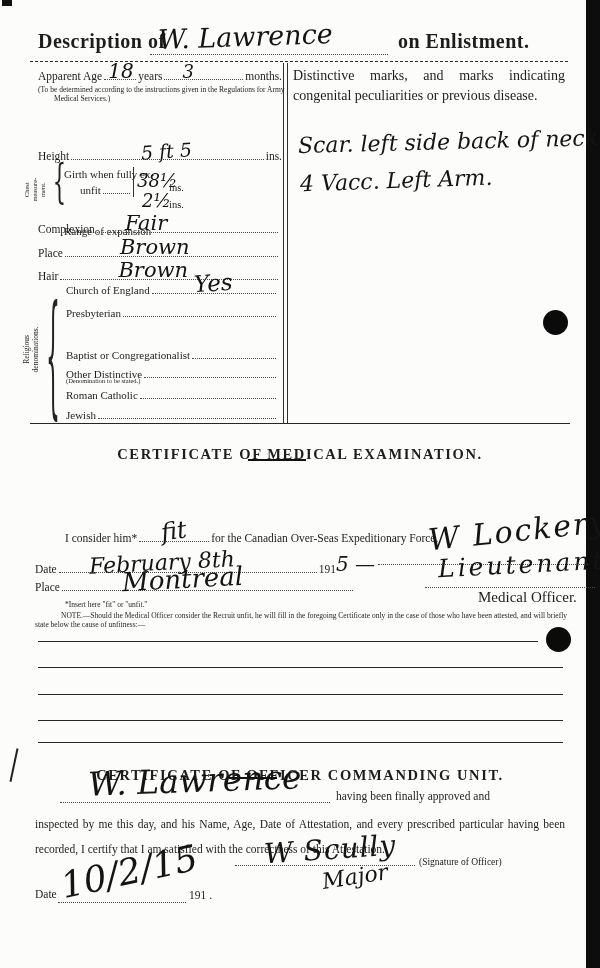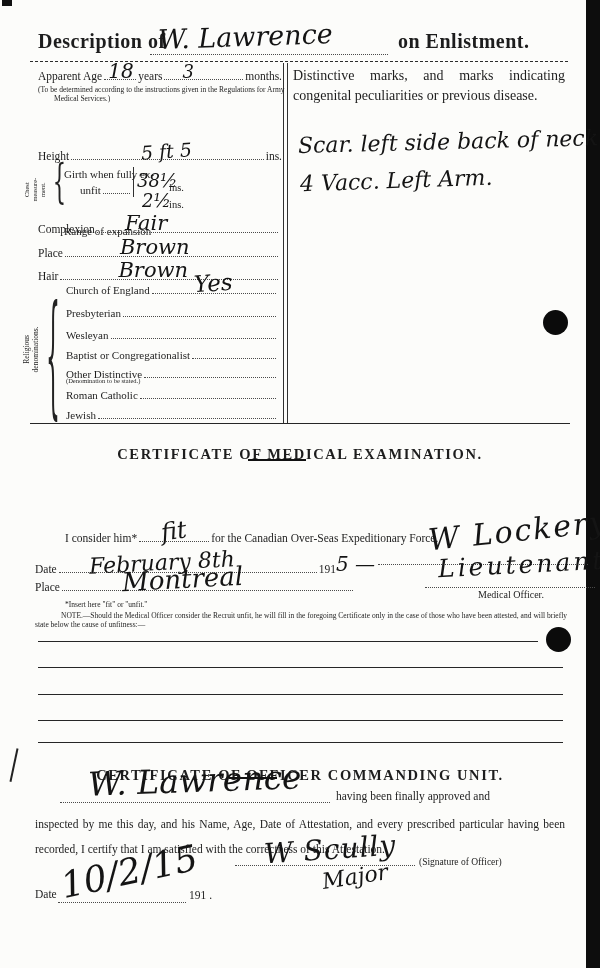--- a/index.html
+++ b/index.html
@@ -126,24 +126,20 @@
   <div class="row" style="left:66px;top:282px;width:212px;">
     <span class="t" style="font-size:11px;">Church of England</span>
     <span class="leader grow">
       <span class="hw" style="left:42px;font-size:23px;transform:rotate(-4deg);">Yes</span>
     </span>
   </div>
   <div class="row" style="left:66px;top:305px;width:212px;justify-content:space-between;">
     <span class="t" style="font-size:11px;">Presbyterian</span>
     <span class="leader grow"></span>
   </div>
-  <div class="row" style="left:66px;top:327px;width:212px;">
-    <span class="t" style="font-size:11px;">Wesleyan</span>
-    <span class="leader grow"></span>
-  </div>
   <div class="row" style="left:66px;top:347px;width:212px;">
     <span class="t" style="font-size:11px;">Baptist or Congregationalist</span>
     <span class="leader grow"></span>
   </div>
   <div class="row" style="left:66px;top:366px;width:212px;">
     <span class="t" style="font-size:11px;">Other Distinctive</span>
     <span class="leader grow"></span>
   </div>
   <div class="abs xsm" style="left:66px;top:377px;">(Denomination to be stated.)</div>
   <div class="row" style="left:66px;top:407px;width:212px;">
@@ -184,21 +180,21 @@
     <span class="t">Place</span>
     <span class="leader grow">
       <span class="hw" style="left:60px;font-size:26px;transform:rotate(-3deg);">Montreal</span>
     </span>
   </div>
 
   <div class="dotline" style="left:378px;top:563px;width:210px;"></div>
   <div class="abs hw" style="left:428px;top:516px;font-size:30px;transform:rotate(-6deg);letter-spacing:2px;">W Lockery</div>
   <div class="dotline" style="left:425px;top:586px;width:170px;"></div>
   <div class="abs hw" style="left:438px;top:552px;font-size:25px;transform:rotate(-3deg);letter-spacing:3px;">Lieutenant</div>
-  <div class="abs t" style="left:478px;top:589px;font-size:10px;">Medical Officer.</div>
+  <div class="abs t" style="left:478px;top:589px;font-size:15px;">Medical Officer.</div>
 
   <div class="abs sm" style="left:65px;top:600px;">*Insert here "fit" or "unfit."</div>
   <div class="abs sm just" style="left:35px;top:611px;width:532px;text-indent:26px;">NOTE.—Should the Medical Officer consider the Recruit unfit, he will fill in the foregoing Certificate only in the case of those who have been attested, and will briefly state below the cause of unfitness:—</div>
 
   <div class="solidline" style="left:38px;top:641px;width:500px;"></div>
   <div class="solidline" style="left:38px;top:667px;width:525px;"></div>
   <div class="solidline" style="left:38px;top:694px;width:525px;"></div>
   <div class="solidline" style="left:38px;top:720px;width:525px;"></div>
   <div class="solidline" style="left:38px;top:742px;width:525px;"></div>
 

